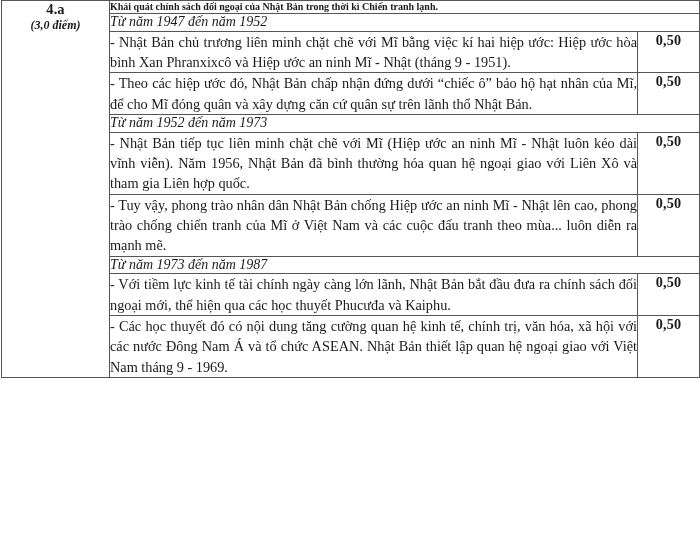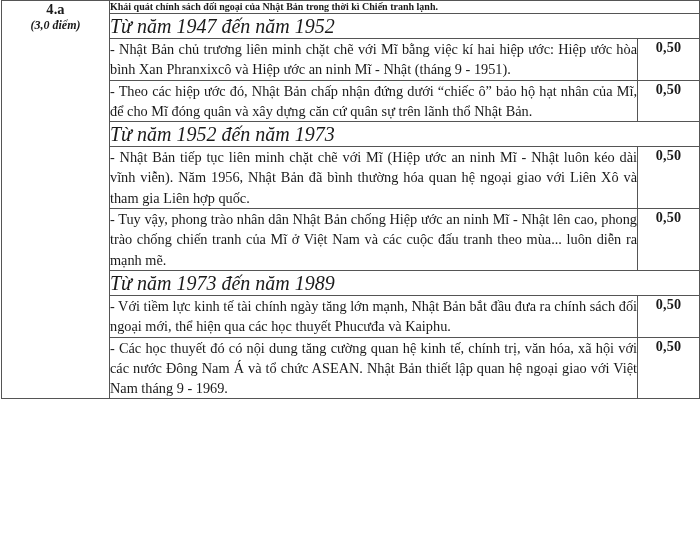--- a/index.html
+++ b/index.html
@@ -65,21 +65,21 @@
     font-size: 10px;
     line-height: 1.2;
     padding: 3px 4px 3px 8px;
     text-align: left;
     white-space: nowrap;
   }
 
   
   .period-cell {
     font-style: italic;
-    font-size: 20px;
+    font-size: 14px;
     line-height: 1.2;
     padding: 5px 6px 5px 9px;
   }
 
   
   .content-cell {
     font-size: 14.3px;
     line-height: 1.42;
     padding: 4px 7px 4px 9px;
     text-align: justify;
@@ -136,24 +136,24 @@
         </tr>
         <tr>
           <td class="content-cell">- Nhật Bản tiếp tục liên minh chặt chẽ với Mĩ (Hiệp ước an ninh Mĩ - Nhật luôn kéo dài vĩnh viễn). Năm 1956, Nhật Bản đã bình thường hóa quan hệ ngoại giao với Liên Xô và tham gia Liên hợp quốc.</td>
           <td class="score-cell">0,50</td>
         </tr>
         <tr>
           <td class="content-cell">- Tuy vậy, phong trào nhân dân Nhật Bản chống Hiệp ước an ninh Mĩ - Nhật lên cao, phong trào chống chiến tranh của Mĩ ở Việt Nam và các cuộc đấu tranh theo mùa... luôn diễn ra mạnh mẽ.</td>
           <td class="score-cell">0,50</td>
         </tr>
         <tr>
-          <td class="period-cell period-span" colspan="2">Từ năm 1973 đến năm 1989</td>
+          <td class="period-cell period-span" colspan="2">Từ năm 1973 đến năm 1987</td>
         </tr>
         <tr>
-          <td class="content-cell">- Với tiềm lực kinh tế tài chính ngày tăng lớn mạnh, Nhật Bản bắt đầu đưa ra chính sách đối ngoại mới, thể hiện qua các học thuyết Phucưđa và Kaiphu.</td>
+          <td class="content-cell">- Với tiềm lực kinh tế tài chính ngày càng lớn lãnh, Nhật Bản bắt đầu đưa ra chính sách đối ngoại mới, thể hiện qua các học thuyết Phucưđa và Kaiphu.</td>
           <td class="score-cell">0,50</td>
         </tr>
         <tr>
           <td class="content-cell">- Các học thuyết đó có nội dung tăng cường quan hệ kinh tế, chính trị, văn hóa, xã hội với các nước Đông Nam Á và tổ chức ASEAN. Nhật Bản thiết lập quan hệ ngoại giao với Việt Nam tháng 9 - 1969.</td>
           <td class="score-cell">0,50</td>
         </tr>
       </tbody>
   </table>
 </div>
 

